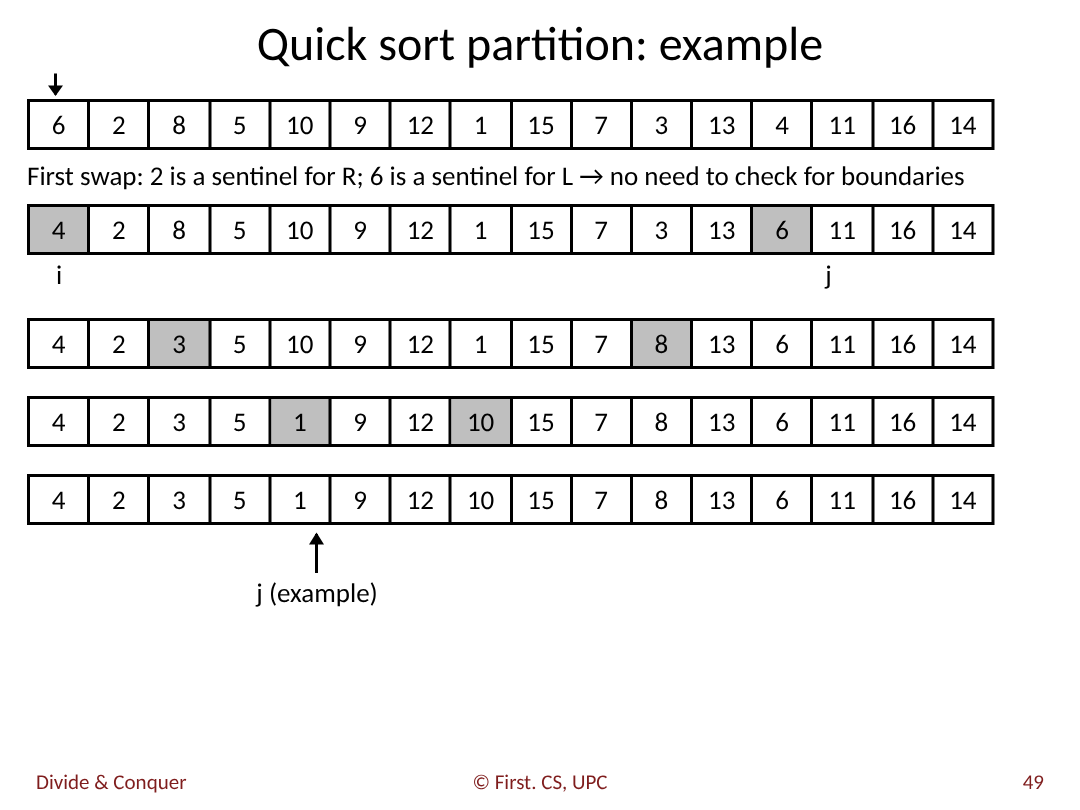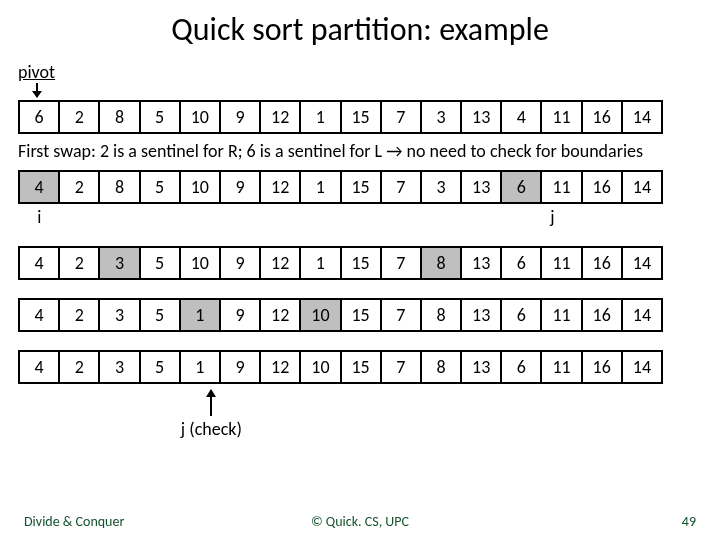--- a/index.html
+++ b/index.html
@@ -99,40 +99,39 @@
   .footer {
     position: absolute;
     bottom: 10px;
     left: 0;
     width: 720px;
     display: flex;
     justify-content: space-between;
     padding: 0 24px;
     box-sizing: border-box;
     font-size: 14px;
-    color: #14532d;
+    color: #7f1d1d;
   }
   .footer .center { position:absolute; left:0; right:0; text-align:center; }
   .pivot-down-arrow {
     width: 2px; height: 14px; background:#000; position: relative; margin-left:18px; margin-bottom:3px;
   }
   .pivot-down-arrow::after {
     content:""; position:absolute; bottom:-1px; left:-4px;
     border-left:5px solid transparent; border-right:5px solid transparent; border-top:7px solid #000;
   }
 </style>
 </head>
 <body>
 
 <div class="slide">
   <div class="title">Quick sort partition: example</div>
 
   <div class="content">
 
-    <div class="pivot-label">pivot</div>
     <div class="pivot-down-arrow"></div>
 
     <div class="arr-row">
       <div class="cell">6</div>
       <div class="cell">2</div>
       <div class="cell">8</div>
       <div class="cell">5</div>
       <div class="cell">10</div>
       <div class="cell">9</div>
       <div class="cell">12</div>
@@ -238,23 +237,23 @@
       <div class="cell">8</div>
       <div class="cell">13</div>
       <div class="cell">6</div>
       <div class="cell">11</div>
       <div class="cell">16</div>
       <div class="cell">14</div>
     </div>
 
     <div class="jmid-arrow-wrap">
       <div class="jmid-arrow"></div>
-      <div class="jmid-label">j (check)</div>
+      <div class="jmid-label">j (example)</div>
     </div>
 
   </div>
 
   <div class="footer">
     <span>Divide &amp; Conquer</span>
-    <span class="center">© Quick. CS, UPC</span>
+    <span class="center">© First. CS, UPC</span>
     <span>49</span>
   </div>
 </div>
 
 </body></html>

